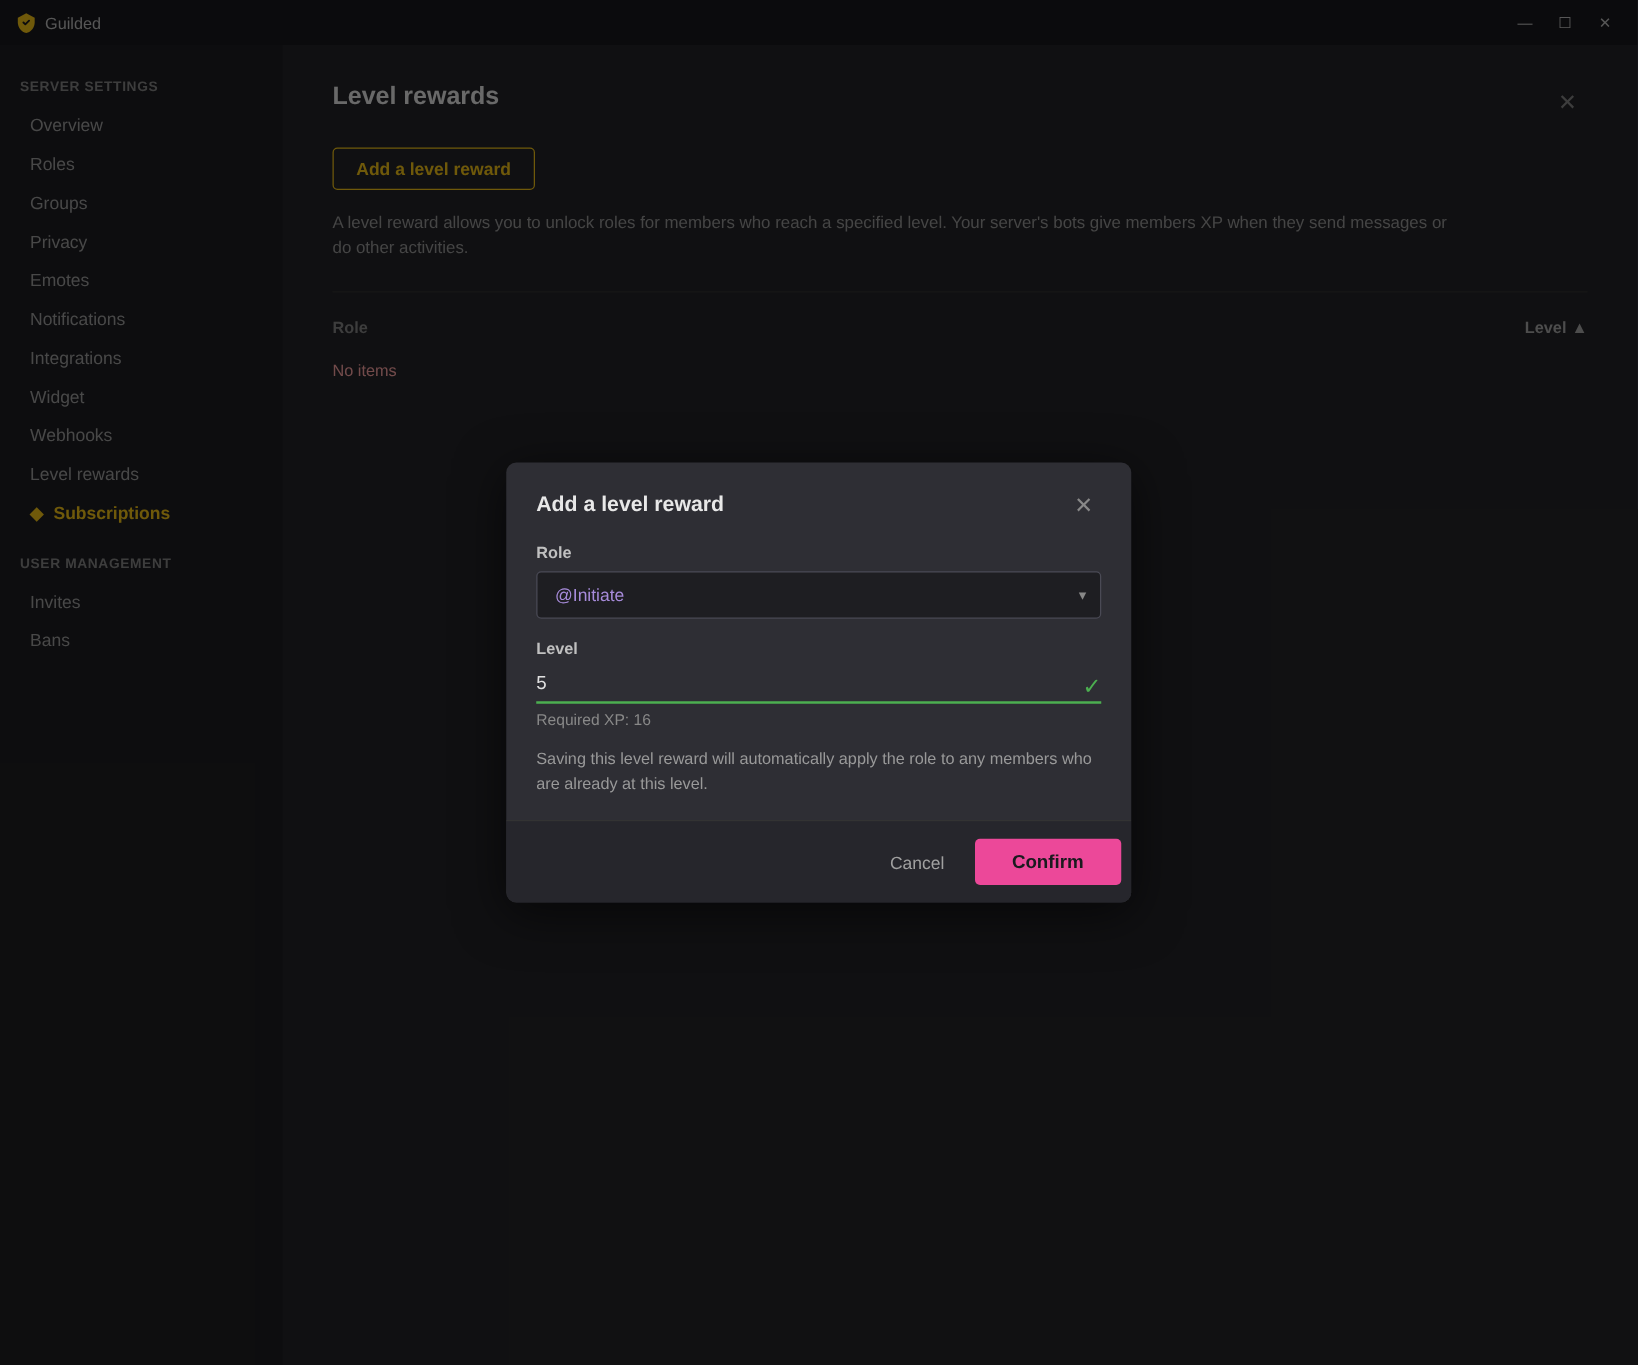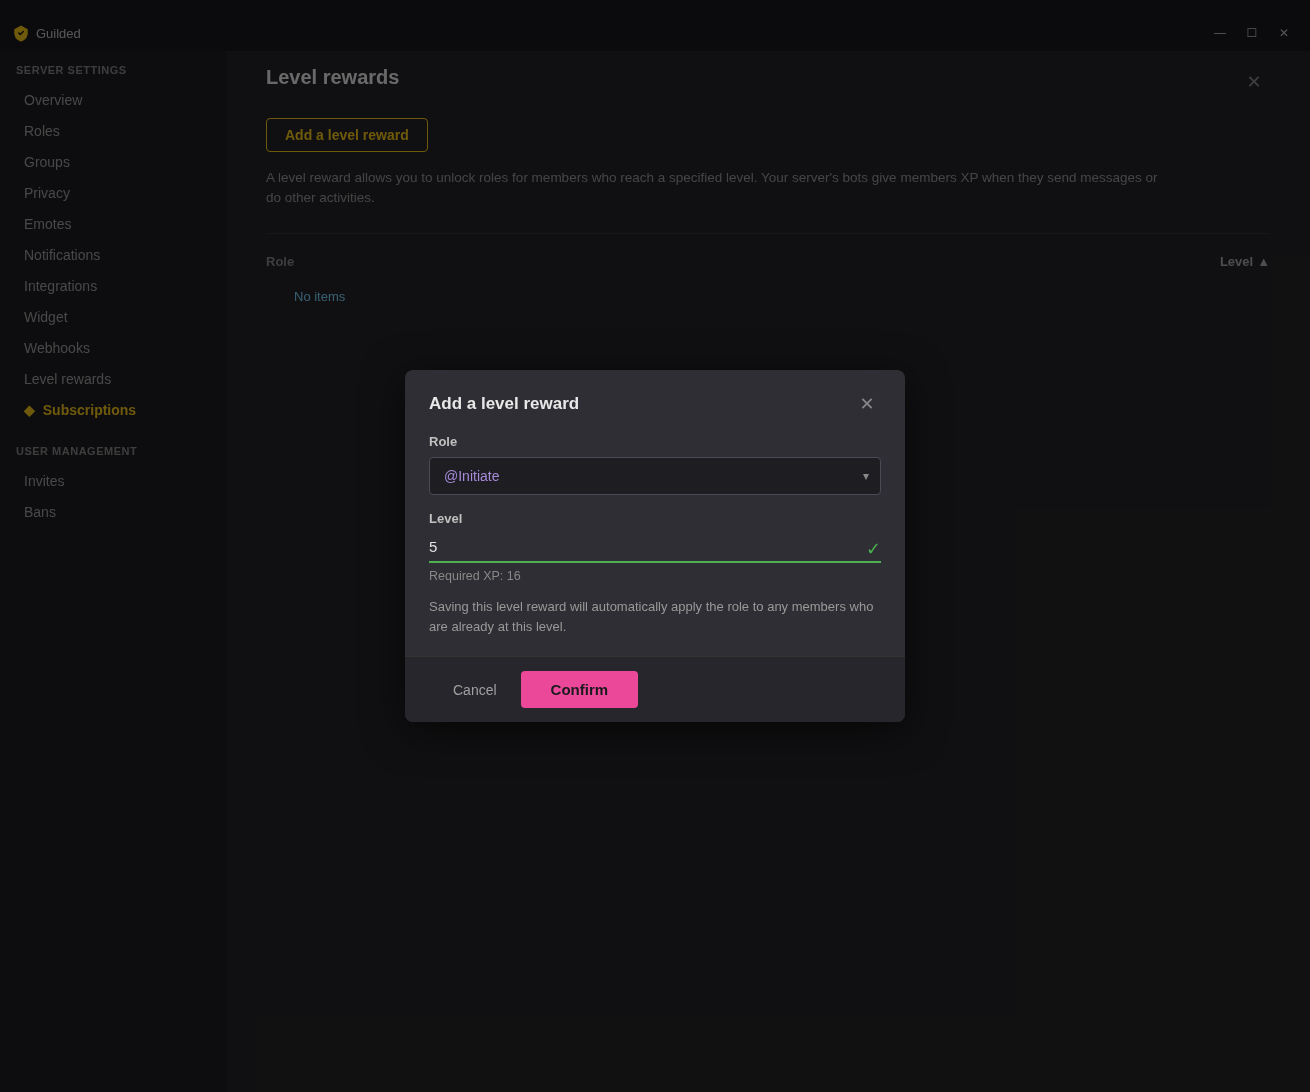--- a/index.html
+++ b/index.html
@@ -9,21 +9,21 @@
       background: #1a1a1e;
       font-family: -apple-system, BlinkMacSystemFont, 'Segoe UI', sans-serif;
       color: #c0c0c0;
       overflow: hidden;
       position: relative;
     }
 
     
     .titlebar {
       position: absolute;
-      top: 15px; left: 0; right: 0;
+      top: 0; left: 0; right: 0;
       height: 36px;
       background: #1a1a1e;
       display: flex;
       align-items: center;
       padding: 0 12px;
       z-index: 100;
     }
     .titlebar-logo {
       display: flex;
       align-items: center;
@@ -155,23 +155,22 @@
     .table-header .col-role { flex: 1; }
     .table-header .col-level {
       display: flex;
       align-items: center;
       gap: 4px;
       cursor: pointer;
       color: #aaa;
     }
     .no-items {
       font-size: 13px;
-      color: #7dd3fc;
+      color: #fca5a5;
       margin-top: 8px;
-      margin-left: 28px;
     }
 
     
     .overlay {
       position: absolute;
       top: 0; left: 0; right: 0; bottom: 0;
       background: rgba(0,0,0,0.55);
       z-index: 200;
       display: flex;
       align-items: center;
@@ -274,23 +273,24 @@
     }
 
     .auto-apply-note {
       font-size: 13px;
       color: #999;
       line-height: 1.5;
     }
 
     .modal-footer {
       background: #26262c;
-      padding: 14px 36px;
-      display: flex;
-      align-items: center;
+      padding: 14px 8px;
+      display: flex;
+      align-items: center;
+      justify-content: flex-end;
       gap: 12px;
       border-top: 1px solid #333;
     }
     .cancel-btn {
       background: none;
       border: none;
       color: #a0a0a0;
       font-size: 14px;
       cursor: pointer;
       padding: 8px 12px;

